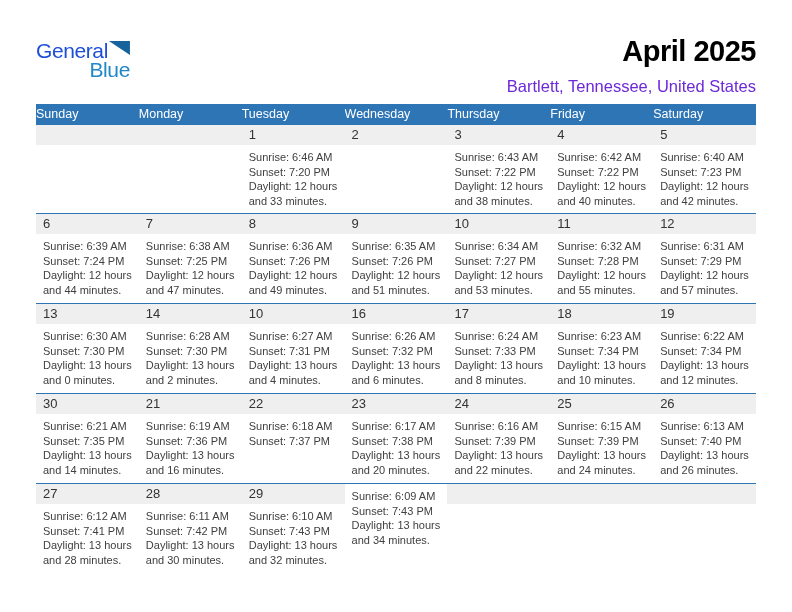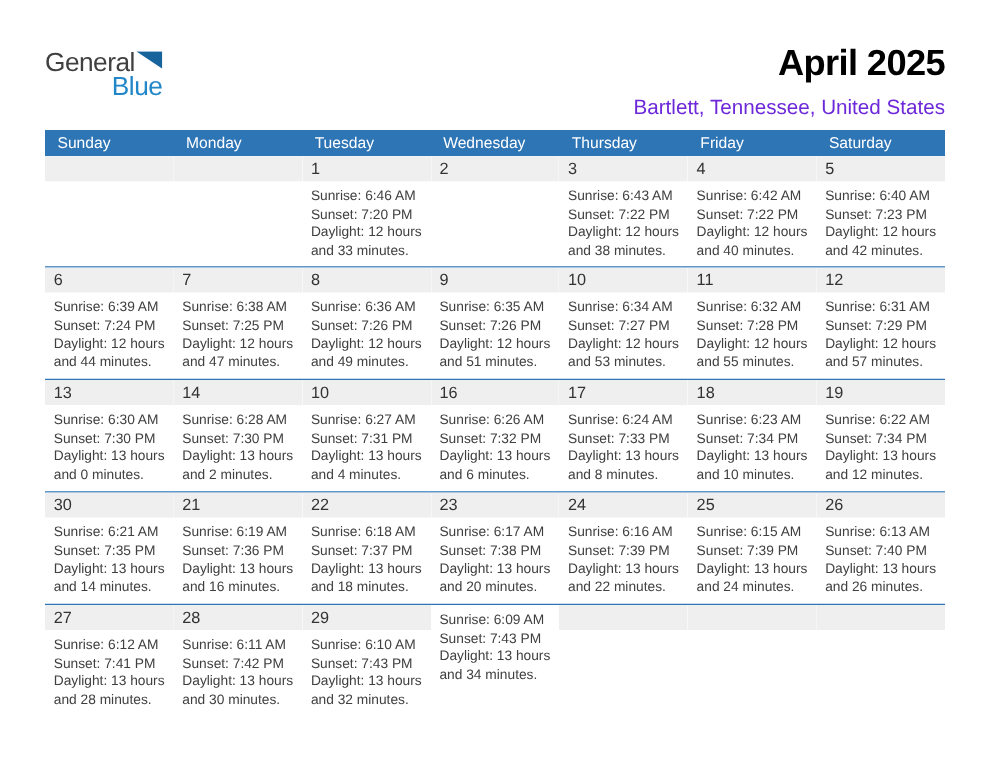--- a/index.html
+++ b/index.html
@@ -18,21 +18,21 @@
     position: absolute;
     left: 36px;
     top: 40px;
     line-height: 1;
   }
   .logo-row1 {
     display: flex;
     align-items: flex-start;
     font-size: 21px;
     letter-spacing: -0.4px;
-    color: #404040;
+    color: #1d4ed8;
   }
   .logo-triangle {
     display: inline-block;
     width: 21px;
     height: 14px;
     margin-left: 1px;
     margin-top: 1px;
     background: #17639C;
     clip-path: polygon(0 0, 100% 0, 100% 100%);
   }
@@ -73,21 +73,21 @@
   .weekday-bar {
     display: grid;
     grid-template-columns: repeat(7, 1fr);
     background: #2E75B6;
     height: 21px;
   }
   .weekday-cell {
     color: #ffffff;
     font-size: 12.5px;
     line-height: 21px;
-    padding-left: 10px;
+    padding-left: 0;
     overflow: hidden;
     white-space: nowrap;
   }
   .week {
     display: grid;
     grid-template-columns: repeat(7, 1fr);
     height: 88px;
     background: #ffffff;
   }
   .week.bordered {
@@ -320,21 +320,20 @@
           <div>Sunrise: 6:19 AM</div>
           <div>Sunset: 7:36 PM</div>
           <div>Daylight: 13 hours and 16 minutes.</div>
         </div>
       </div>
       <div class="cell">
         <div class="strip">22</div>
         <div class="details">
           <div>Sunrise: 6:18 AM</div>
           <div>Sunset: 7:37 PM</div>
-          <div>Daylight: 13 hours and 18 minutes.</div>
         </div>
       </div>
       <div class="cell">
         <div class="strip">23</div>
         <div class="details">
           <div>Sunrise: 6:17 AM</div>
           <div>Sunset: 7:38 PM</div>
           <div>Daylight: 13 hours and 20 minutes.</div>
         </div>
       </div>

